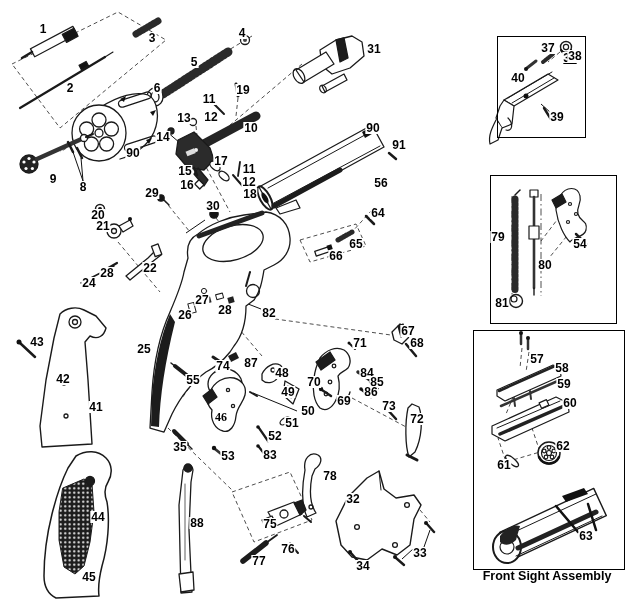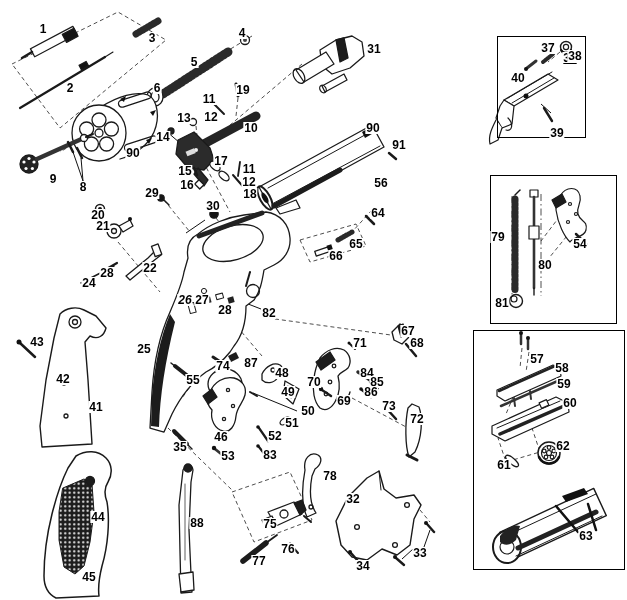--- a/index.html
+++ b/index.html
@@ -402,20 +402,21 @@
     <path d="M500,536 C506,528 514,524 520,526 L516,540 C510,546 504,546 500,542 Z" fill="#222" stroke="none"></path>
     <line x1="578" y1="532" x2="556" y2="506" stroke-width="2.5" stroke="#111"></line>
     <line x1="596" y1="530" x2="588" y2="504" stroke-width="2.5" stroke="#111"></line>
   </g>
 </svg>
 
   <div class="inset-box box-rimfire"></div>
   <div class="inset-box box-handspring"></div>
   <div class="inset-box box-frontsight"></div>
 
+  <div class="inset-caption cap-frontsight">Front Sight Assembly</div>
 
   <div class="labels">
       <div class="part-label" style="left: 43px; top: 29px;">1</div>
       <div class="part-label" style="left: 70px; top: 88px;">2</div>
       <div class="part-label" style="left: 152px; top: 38px;">3</div>
       <div class="part-label" style="left: 242px; top: 33px;">4</div>
       <div class="part-label" style="left: 194px; top: 62px;">5</div>
       <div class="part-label" style="left: 157px; top: 88px;">6</div>
       <div class="part-label" style="left: 83px; top: 187px;">8</div>
       <div class="part-label" style="left: 53px; top: 179px;">9</div>
@@ -430,36 +431,36 @@
       <div class="part-label" style="left: 249px; top: 169px;">11</div>
       <div class="part-label" style="left: 249px; top: 182px;">12</div>
       <div class="part-label" style="left: 250px; top: 194px;">18</div>
       <div class="part-label" style="left: 243px; top: 90px;">19</div>
       <div class="part-label" style="left: 98px; top: 215px;">20</div>
       <div class="part-label" style="left: 103px; top: 226px;">21</div>
       <div class="part-label" style="left: 150px; top: 268px;">22</div>
       <div class="part-label" style="left: 107px; top: 273px;">28</div>
       <div class="part-label" style="left: 89px; top: 283px;">24</div>
       <div class="part-label" style="left: 144px; top: 349px;">25</div>
-      <div class="part-label" style="left: 185px; top: 300px; font-style: italic;">26</div>
+      <div class="part-label" style="left: 185px; top: 315px;">26</div>
       <div class="part-label" style="left: 202px; top: 300px;">27</div>
       <div class="part-label" style="left: 225px; top: 310px;">28</div>
       <div class="part-label" style="left: 152px; top: 193px;">29</div>
       <div class="part-label" style="left: 213px; top: 206px;">30</div>
       <div class="part-label" style="left: 374px; top: 49px;">31</div>
       <div class="part-label" style="left: 353px; top: 499px;">32</div>
       <div class="part-label" style="left: 420px; top: 553px;">33</div>
       <div class="part-label" style="left: 363px; top: 566px;">34</div>
       <div class="part-label" style="left: 180px; top: 447px;">35</div>
       <div class="part-label" style="left: 96px; top: 407px;">41</div>
       <div class="part-label" style="left: 63px; top: 379px;">42</div>
       <div class="part-label" style="left: 37px; top: 342px;">43</div>
       <div class="part-label" style="left: 98px; top: 517px;">44</div>
       <div class="part-label" style="left: 89px; top: 577px;">45</div>
-      <div class="part-label" style="left: 221px; top: 437px;">46</div>
+      <div class="part-label" style="left: 221px; top: 417px; font-family: Liberation Serif, serif;">46</div>
       <div class="part-label" style="left: 282px; top: 373px;">48</div>
       <div class="part-label" style="left: 288px; top: 392px;">49</div>
       <div class="part-label" style="left: 308px; top: 411px;">50</div>
       <div class="part-label" style="left: 292px; top: 423px;">51</div>
       <div class="part-label" style="left: 275px; top: 436px;">52</div>
       <div class="part-label" style="left: 228px; top: 456px;">53</div>
       <div class="part-label" style="left: 193px; top: 380px;">55</div>
       <div class="part-label" style="left: 381px; top: 183px;">56</div>
       <div class="part-label" style="left: 378px; top: 213px;">64</div>
       <div class="part-label" style="left: 356px; top: 244px;">65</div>
@@ -482,21 +483,21 @@
       <div class="part-label" style="left: 377px; top: 382px;">85</div>
       <div class="part-label" style="left: 371px; top: 392px;">86</div>
       <div class="part-label" style="left: 251px; top: 363px;">87</div>
       <div class="part-label" style="left: 197px; top: 523px;">88</div>
       <div class="part-label" style="left: 133px; top: 153px;">90</div>
       <div class="part-label" style="left: 373px; top: 128px;">90</div>
       <div class="part-label" style="left: 399px; top: 145px;">91</div>
       <div class="part-label" style="left: 570px; top: 58px; text-decoration: underline;">36</div>
       <div class="part-label" style="left: 548px; top: 48px;">37</div>
       <div class="part-label" style="left: 531px; top: 56px; margin-left: 44px;">38</div>
-      <div class="part-label" style="left: 557px; top: 133px;">39</div>
+      <div class="part-label" style="left: 557px; top: 117px;">39</div>
       <div class="part-label" style="left: 518px; top: 78px;">40</div>
       <div class="part-label" style="left: 580px; top: 244px;">54</div>
       <div class="part-label" style="left: 498px; top: 237px;">79</div>
       <div class="part-label" style="left: 545px; top: 265px;">80</div>
       <div class="part-label" style="left: 502px; top: 303px;">81</div>
       <div class="part-label" style="left: 537px; top: 359px;">57</div>
       <div class="part-label" style="left: 562px; top: 368px;">58</div>
       <div class="part-label" style="left: 564px; top: 384px;">59</div>
       <div class="part-label" style="left: 570px; top: 403px;">60</div>
       <div class="part-label" style="left: 504px; top: 465px;">61</div>

